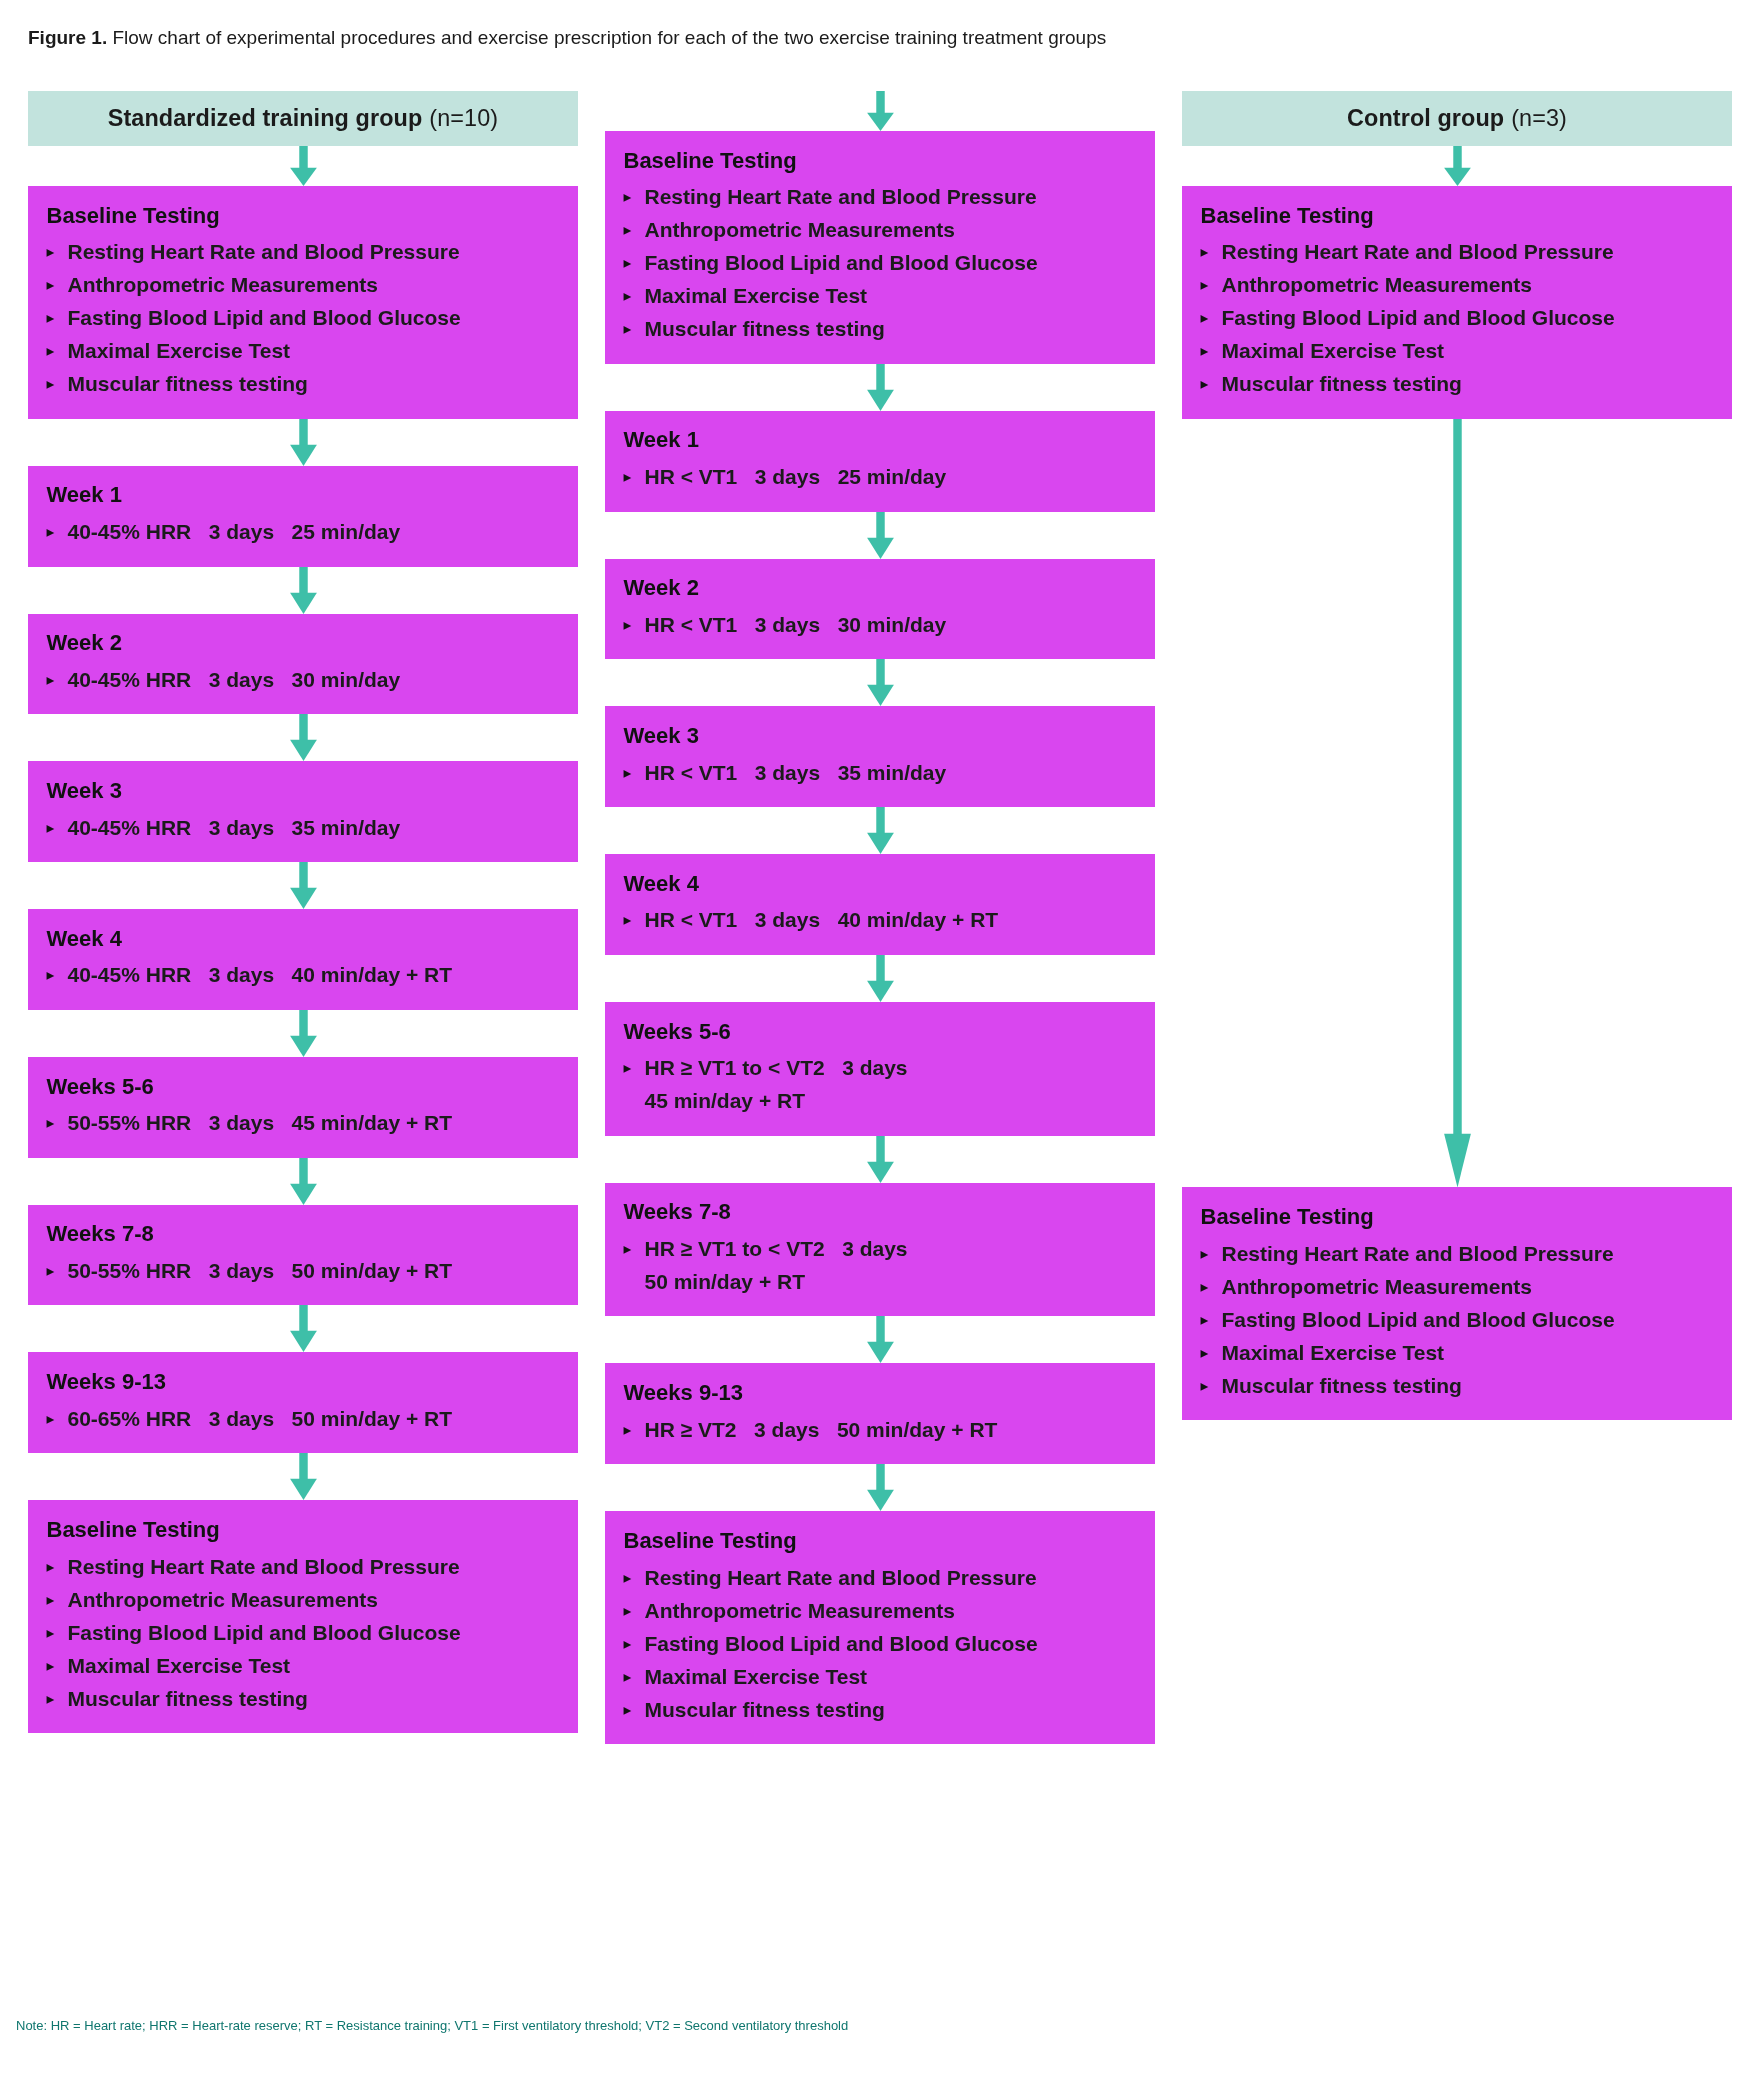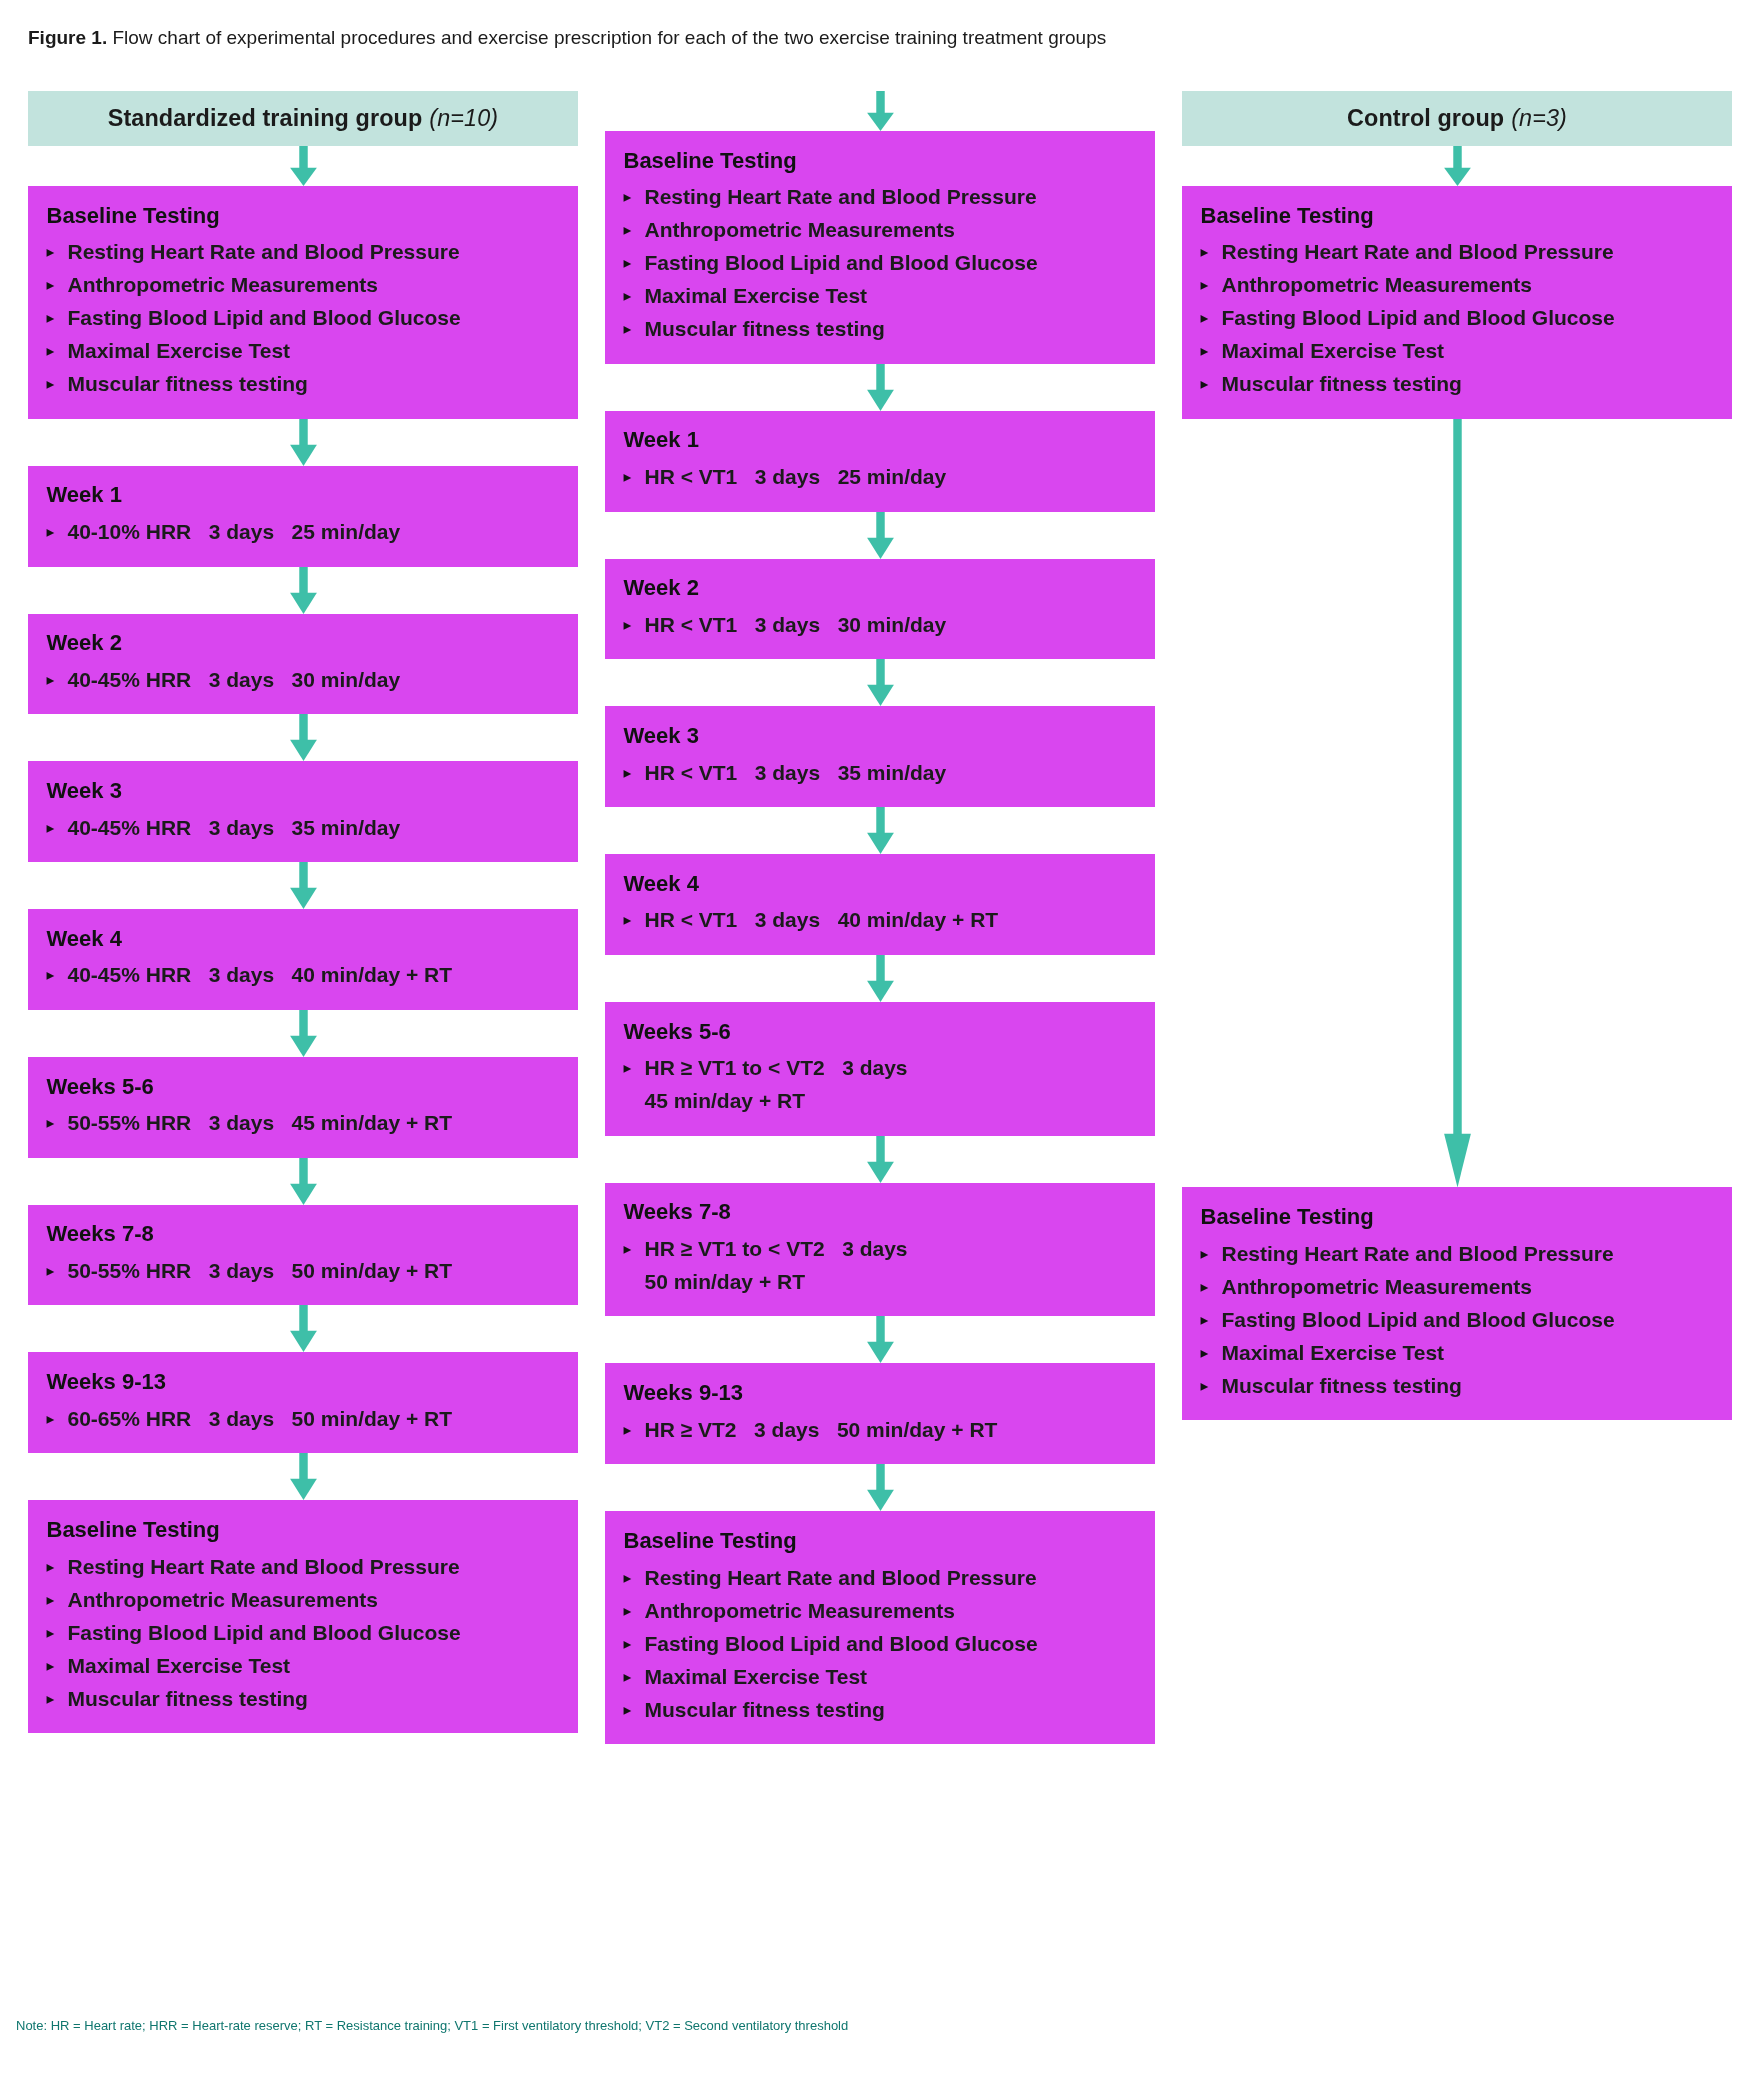--- a/index.html
+++ b/index.html
@@ -51,21 +51,21 @@
     background: #c2e3dd;
     height: 55px;
     display: flex;
     align-items: center;
     justify-content: center;
     text-align: center;
     font-size: 23.4px;
     letter-spacing: 0.1px;
   }
   .col-header .hdr-title { font-weight: bold; }
-  .col-header .hdr-n { font-weight: normal; margin-left: 7px; font-style: italic; }
+  .col-header .hdr-n { font-weight: normal; margin-left: 7px; }
 
   
   .arrow-wrap {
     height: 47px;
     display: flex;
     align-items: center;
     justify-content: center;
     flex: none;
   }
   .arrow-wrap.short { height: 40px; }
@@ -161,21 +161,21 @@
       </div>
       <span class="arrow-wrap">
         <svg class="arrow" viewBox="0 0 44 66" preserveAspectRatio="none">
           <rect x="16" y="0" width="12" height="40" fill="#3ebfa8"></rect>
           <polygon points="3,36 41,36 22,66" fill="#3ebfa8"></polygon>
         </svg>
       </span>
       <div class="box">
         <div class="box-title">Week 1</div>
         <ul class="bullets">
-          <li><span class="tri">▸</span><span class="btxt"><span class="cont">40-10% HRR   3 days   25 min/day</span></span></li>
+          <li><span class="tri">▸</span><span class="btxt"><span class="cont">40-45% HRR   3 days   25 min/day</span></span></li>
         </ul>
       </div>
       <span class="arrow-wrap">
         <svg class="arrow" viewBox="0 0 44 66" preserveAspectRatio="none">
           <rect x="16" y="0" width="12" height="40" fill="#3ebfa8"></rect>
           <polygon points="3,36 41,36 22,66" fill="#3ebfa8"></polygon>
         </svg>
       </span>
       <div class="box">
         <div class="box-title">Week 2</div>

